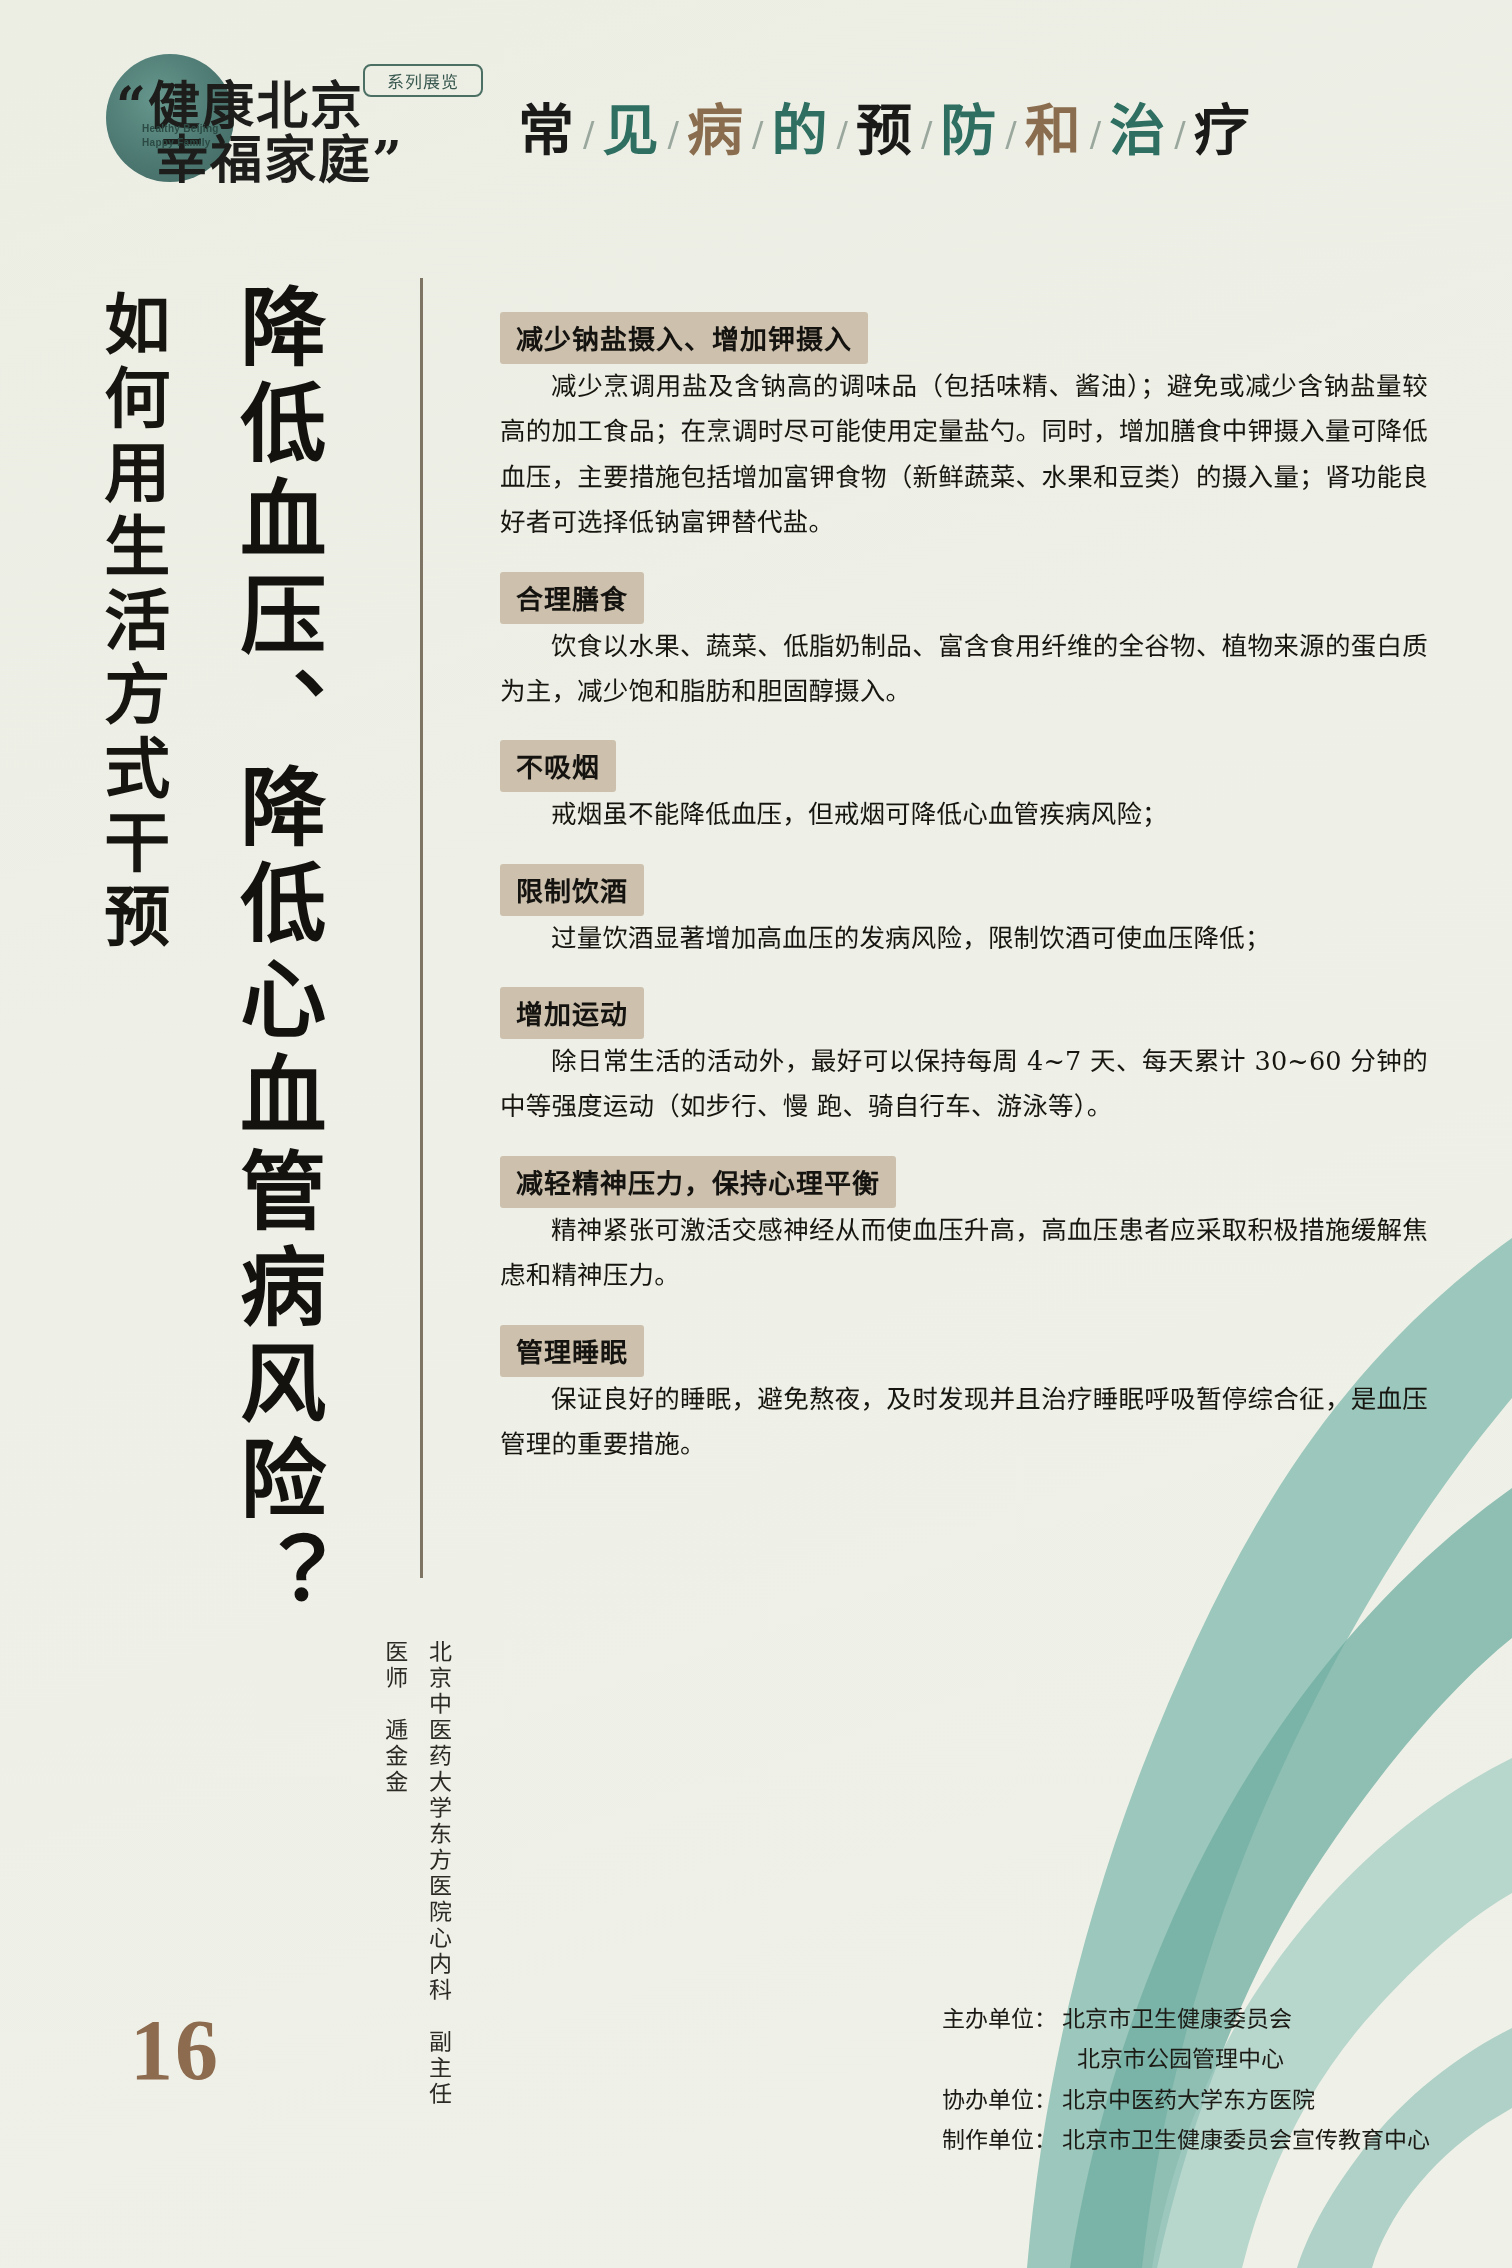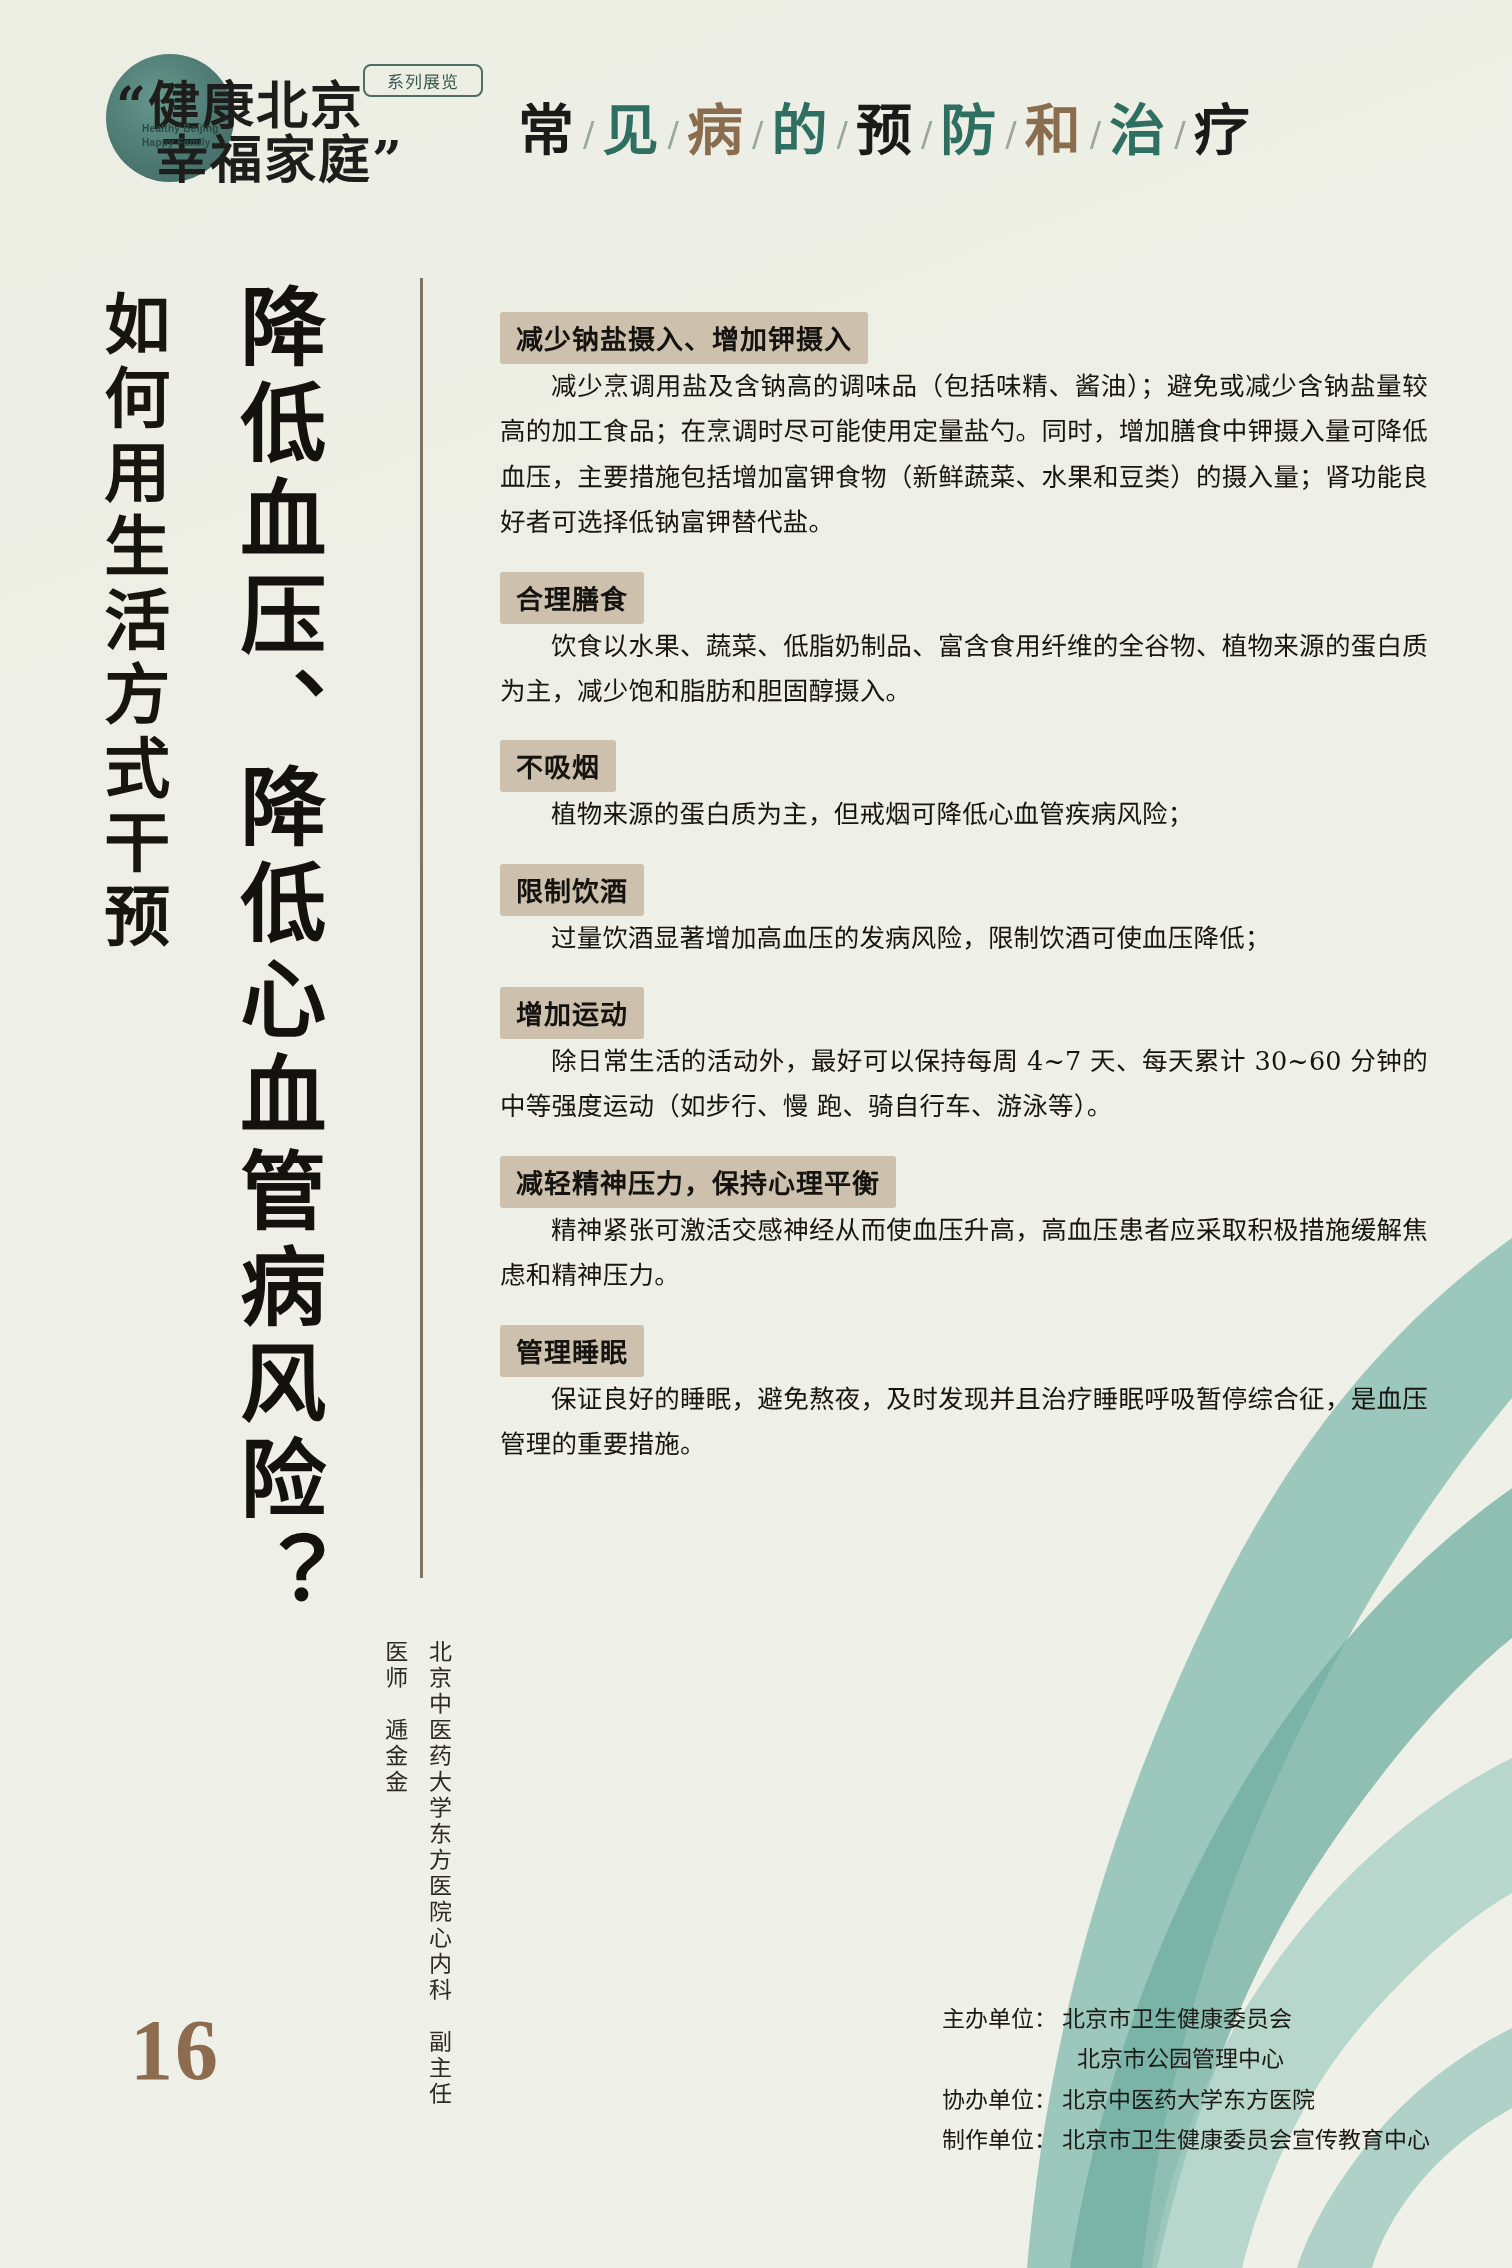--- a/index.html
+++ b/index.html
@@ -289,21 +289,21 @@
     <div class="vtitle-rule"></div>
     <div class="vtitle-main">降低血压、降低心血管病风险？</div>
     <div class="vtitle-sub">如何用生活方式干预</div>
     <div class="byline">北京中医药大学东方医院心内科　副主任医师　逓金金</div>
     <div class="page-num">16</div>
   </div>
 
   <div class="content" id="sections-container">
       <div class="section"><div class="sec-head">减少钠盐摄入、增加钾摄入</div><div class="sec-body">减少烹调用盐及含钠高的调味品（包括味精、酱油）；避免或减少含钠盐量较高的加工食品；在烹调时尽可能使用定量盐勺。同时，增加膳食中钾摄入量可降低血压，主要措施包括增加富钾食物（新鲜蔬菜、水果和豆类）的摄入量；肾功能良好者可选择低钠富钾替代盐。</div></div>
       <div class="section"><div class="sec-head">合理膳食</div><div class="sec-body">饮食以水果、蔬菜、低脂奶制品、富含食用纤维的全谷物、植物来源的蛋白质为主，减少饱和脂肪和胆固醇摄入。</div></div>
-      <div class="section"><div class="sec-head">不吸烟</div><div class="sec-body">植物来源的蛋白质为主，但戒烟可降低心血管疾病风险；</div></div>
+      <div class="section"><div class="sec-head">不吸烟</div><div class="sec-body">戒烟虽不能降低血压，但戒烟可降低心血管疾病风险；</div></div>
       <div class="section"><div class="sec-head">限制饮酒</div><div class="sec-body">过量饮酒显著增加高血压的发病风险，限制饮酒可使血压降低；</div></div>
       <div class="section"><div class="sec-head">增加运动</div><div class="sec-body">除日常生活的活动外，最好可以保持每周 4~7 天、每天累计 30~60 分钟的中等强度运动（如步行、慢 跑、骑自行车、游泳等）。</div></div>
       <div class="section"><div class="sec-head">减轻精神压力，保持心理平衡</div><div class="sec-body">精神紧张可激活交感神经从而使血压升高，高血压患者应采取积极措施缓解焦虑和精神压力。</div></div>
       <div class="section"><div class="sec-head">管理睡眠</div><div class="sec-body">保证良好的睡眠，避免熬夜，及时发现并且治疗睡眠呼吸暂停综合征，是血压管理的重要措施。</div></div>
     </div>
 
   <div class="credits" id="credits-container">
       <div class="credit-row">
         <span class="credit-label">主办单位：</span>
         <span class="credit-val">北京市卫生健康委员会</span>

